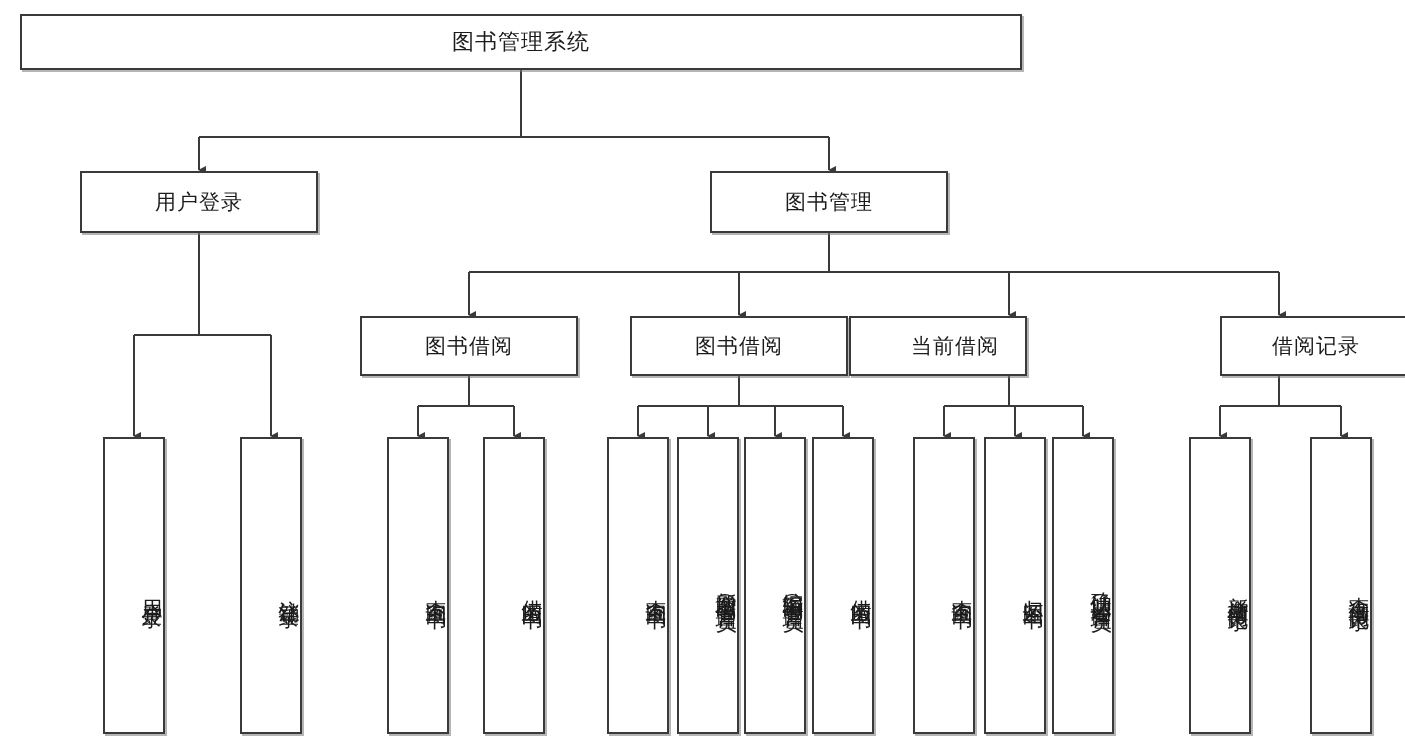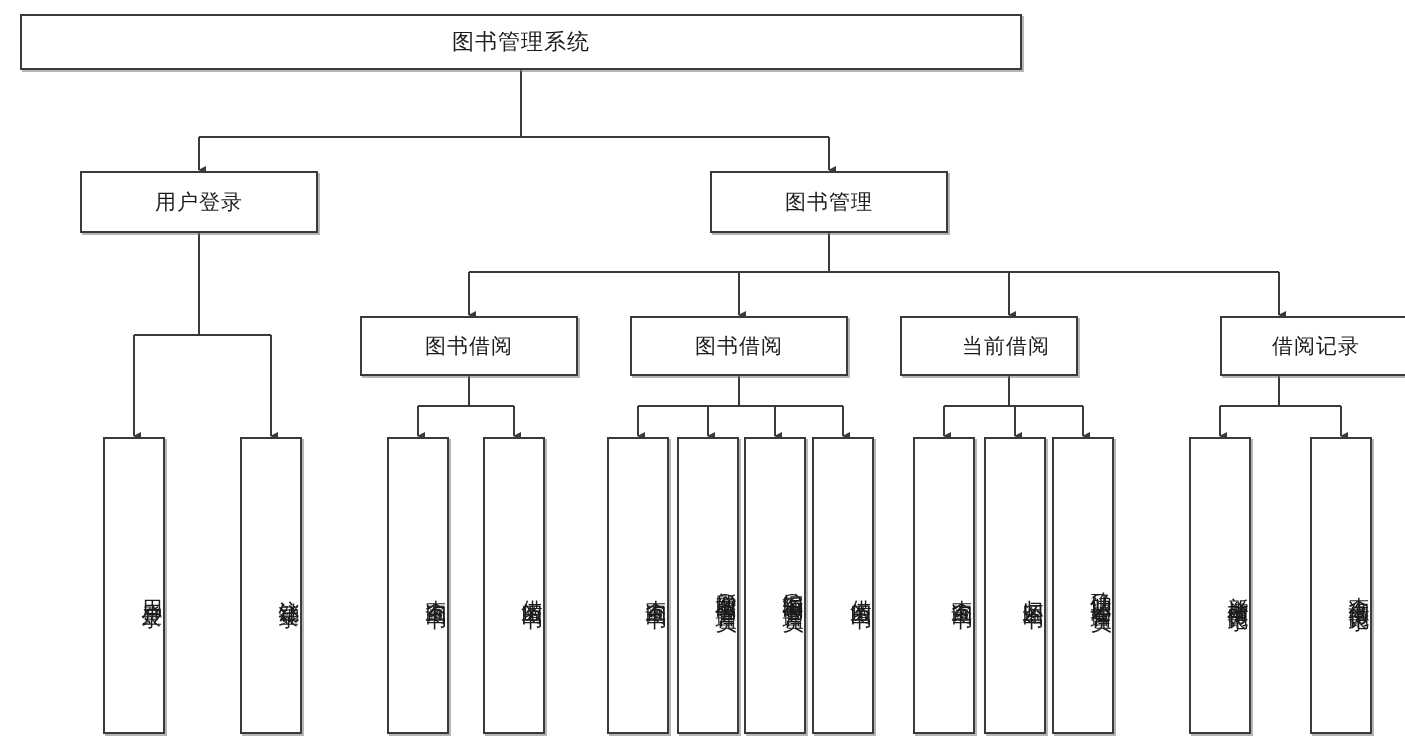--- a/index.html
+++ b/index.html
@@ -126,21 +126,21 @@
       </div>
       <div class="node horizontal" style="left: 710px; top: 171px; width: 238px; height: 62px; text-align: right;">
         <span>图书管理</span>
       </div>
       <div class="node horizontal" style="left: 360px; top: 316px; width: 218px; height: 60px;">
         <span>图书借阅</span>
       </div>
       <div class="node horizontal" style="left: 630px; top: 316px; width: 218px; height: 60px;">
         <span>图书借阅</span>
       </div>
-      <div class="node horizontal" style="left: 900px; top: 316px; width: 178px; height: 60px; padding-left: 34px;">
+      <div class="node horizontal" style="left: 849px; top: 316px; width: 178px; height: 60px; padding-left: 34px;">
         <span>当前借阅</span>
       </div>
       <div class="node horizontal" style="left: 1220px; top: 316px; width: 192px; height: 60px;">
         <span>借阅记录</span>
       </div>
       <div class="node vertical" style="left: 103px; top: 437px; width: 62px; height: 297px;">
         <span>用户登录</span>
       </div>
       <div class="node vertical" style="left: 240px; top: 437px; width: 62px; height: 297px;">
         <span>注销登录</span>

